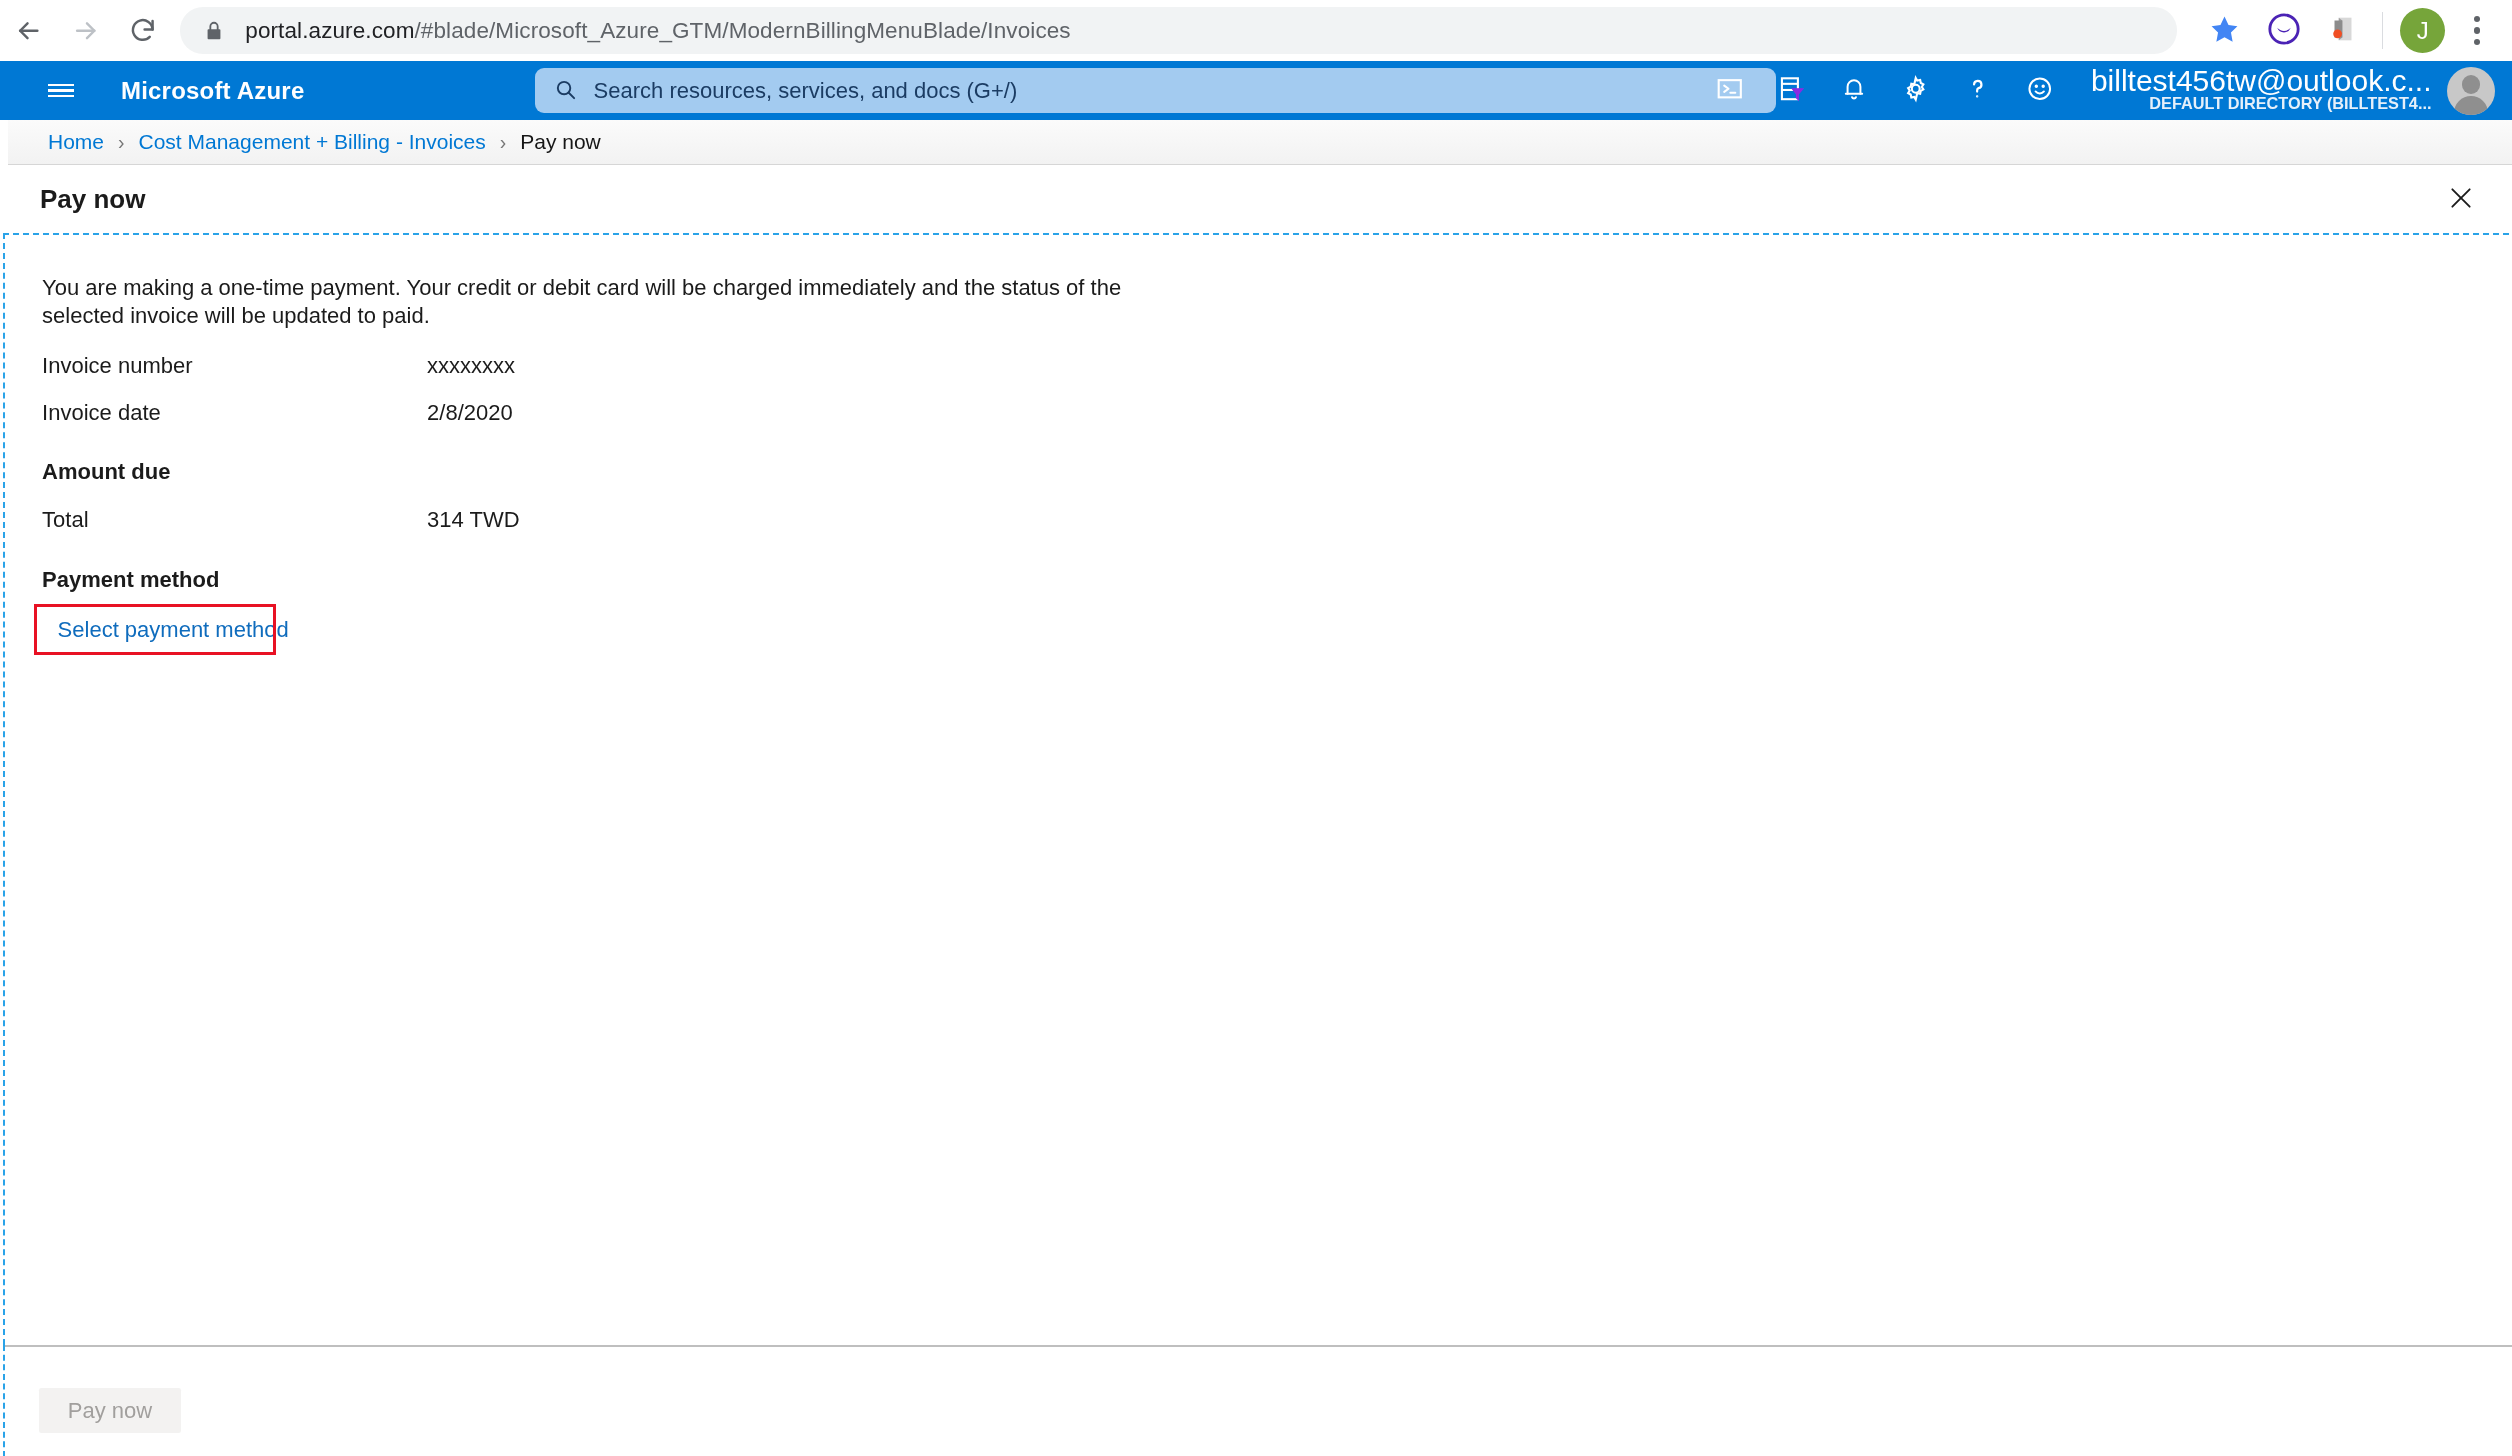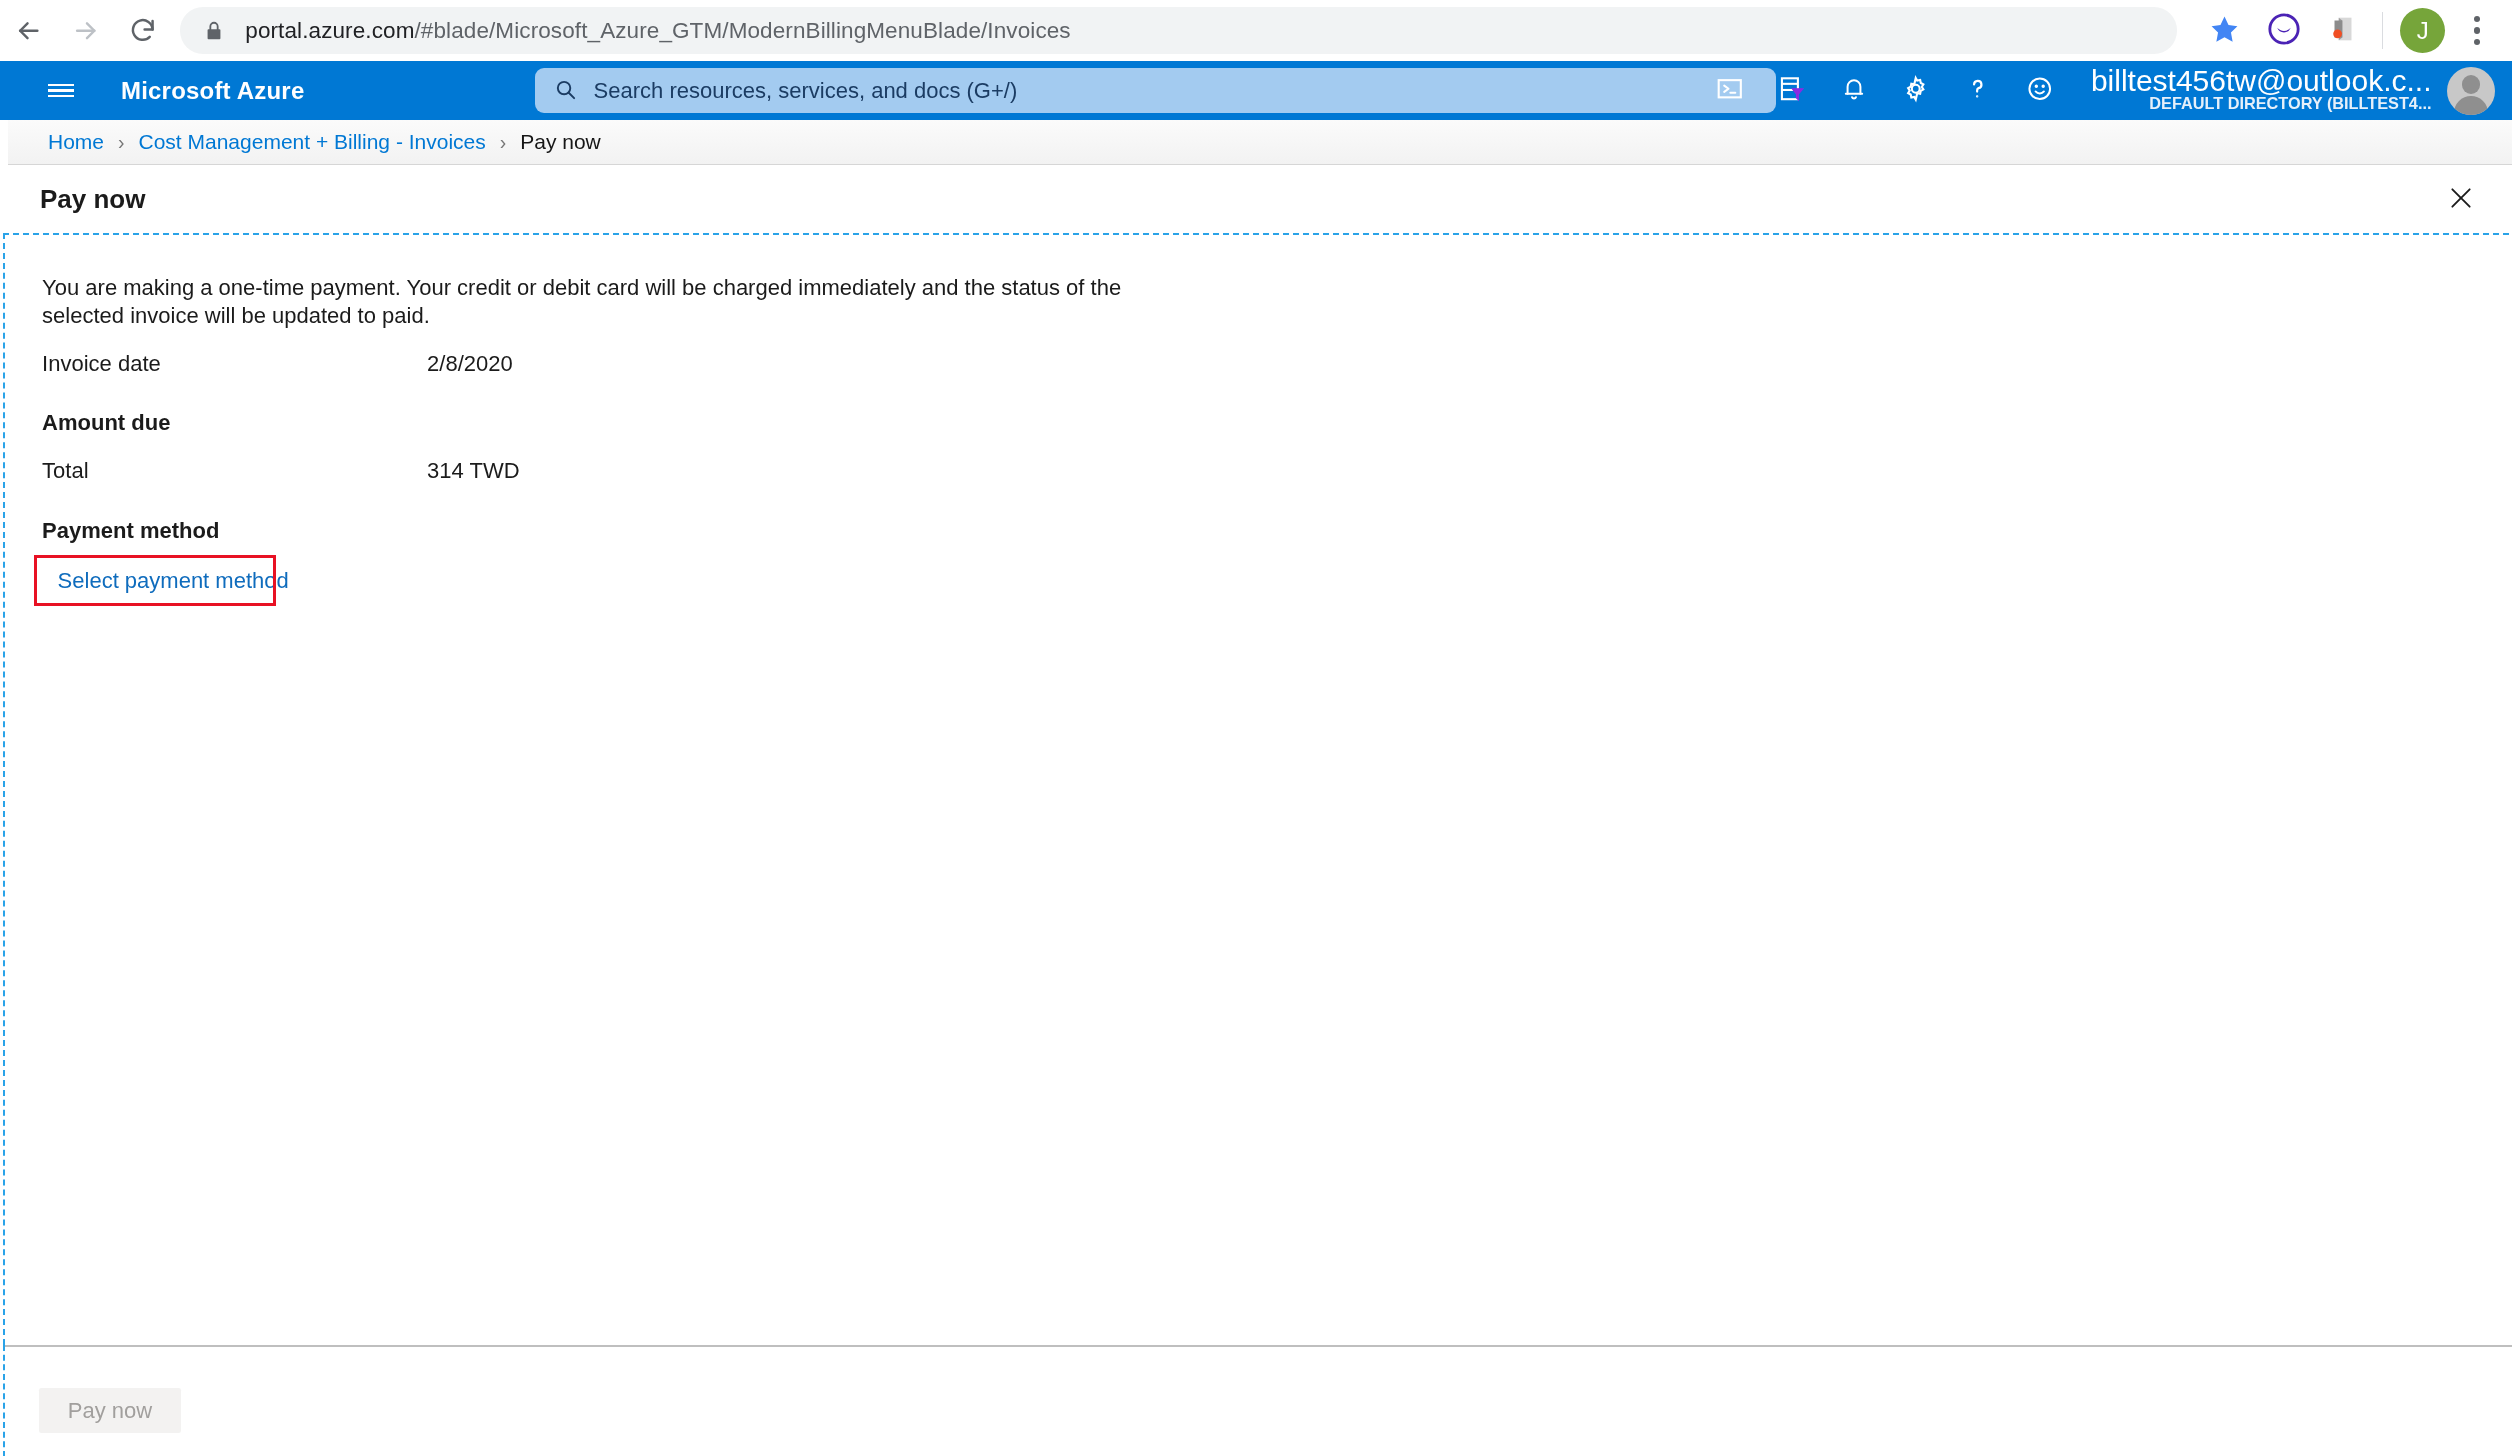--- a/index.html
+++ b/index.html
@@ -384,20 +384,24 @@
     </span>
   </div>
 </div>
 
 <div id="blade-body">
   <div id="content">
 
     <div id="intro">You are making a one-time payment. Your credit or debit card will be charged immediately and the status of the selected invoice will be updated to paid.</div>
 
 
+    <div class="kv-row" id="row-invoice-number">
+      <div class="kv-label">Invoice number</div>
+      <div class="kv-value">xxxxxxxx</div>
+    </div>
 
     <div class="kv-row" id="row-invoice-date">
       <div class="kv-label">Invoice date</div>
       <div class="kv-value">2/8/2020</div>
     </div>
 
     <div class="section-head" id="amount-head">Amount due</div>
 
     <div class="kv-row" id="row-total">
       <div class="kv-label">Total</div>

